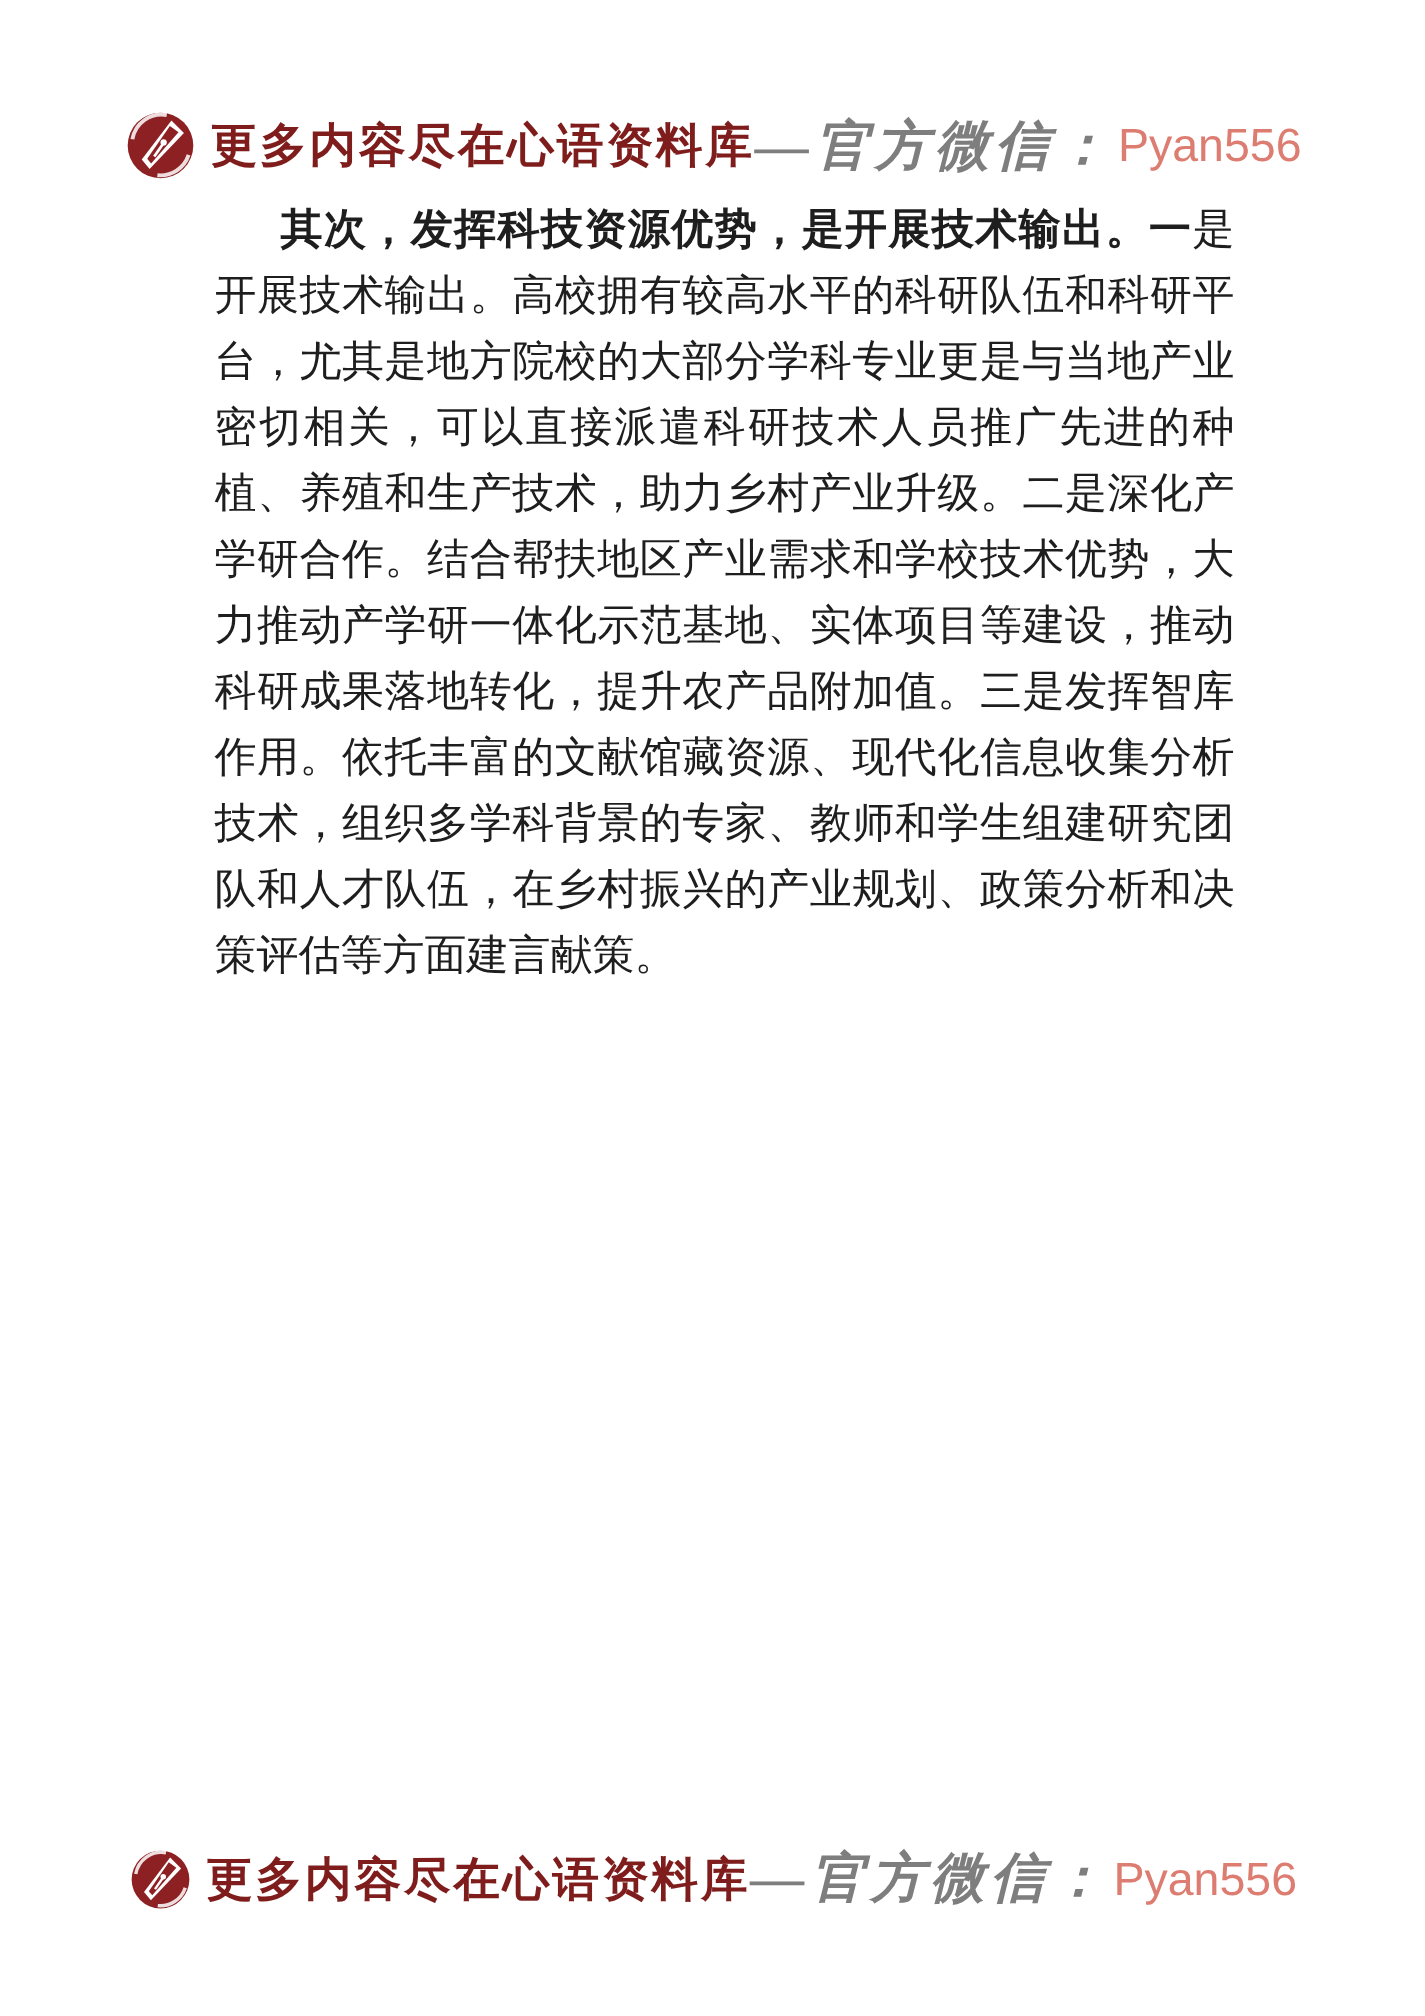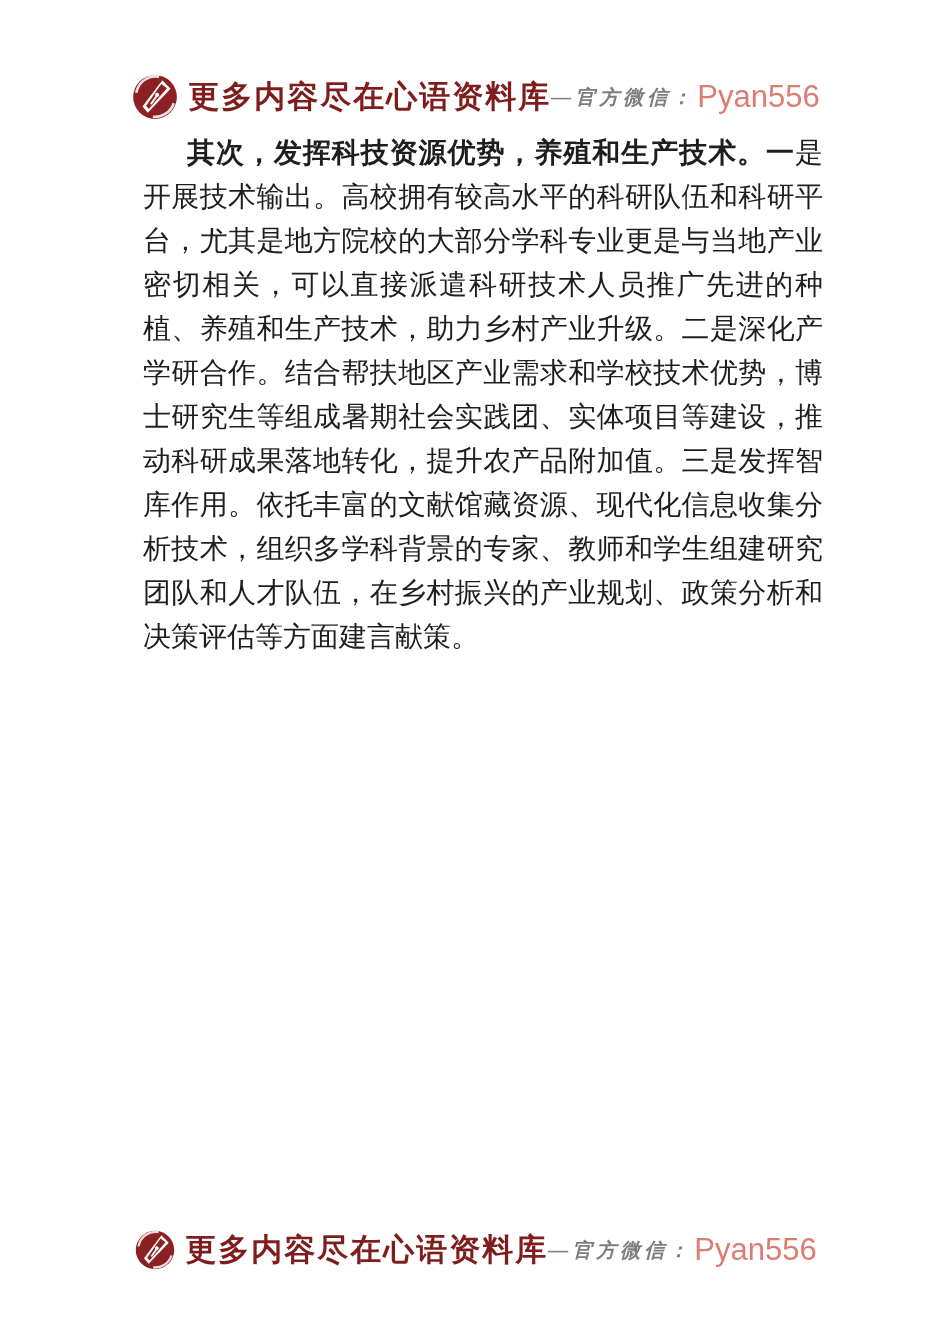--- a/index.html
+++ b/index.html
@@ -25,21 +25,21 @@
   .logo { display: inline-block; margin-right: 8px; }
   .logo svg { display: block; }
   .brand {
     font-size: 31px;
     font-weight: bold;
     color: #7f1d1d;
     letter-spacing: 2px;
     font-family: "Liberation Serif", serif;
   }
   .wm-label {
-    font-size: 20px;
+    font-size: 36px;
     font-weight: bold;
     font-style: italic;
     color: #7e7e7e;
     letter-spacing: 4px;
     font-family: "Liberation Serif", serif;
   }
   .wechat {
     font-size: 31px;
     color: #dd7c70;
     font-family: "Liberation Sans", sans-serif;
@@ -81,21 +81,21 @@
         <line x1="20" y1="31" x2="27" y2="21" stroke="#ffffff" stroke-width="1.8"></line>
         <circle cx="26" cy="22" r="2" fill="#ffffff"></circle>
       </svg>
     </span>
     <span class="brand">更多内容尽在心语资料库</span>
     <span class="wm-label">—官方微信：</span>
     <span class="wechat">Pyan556</span>
   </header>
 
   <main class="body-text">
-    <p class="para indent"><span class="bold-run">其次，发挥科技资源优势，养殖和生产技术。一</span><span>是开展技术输出。高校拥有较高水平的科研队伍和科研平台，尤其是地方院校的大部分学科专业更是与当地产业密切相关，可以直接派遣科研技术人员推广先进的种植、养殖和生产技术，助力乡村产业升级。二是深化产学研合作。结合帮扶地区产业需求和学校技术优势，博士研究生等组成暑期社会实践团、实体项目等建设，推动科研成果落地转化，提升农产品附加值。三是发挥智库作用。依托丰富的文献馆藏资源、现代化信息收集分析技术，组织多学科背景的专家、教师和学生组建研究团队和人才队伍，在乡村振兴的产业规划、政策分析和决策评估等方面建言献策。</span></p>
+    <p class="para indent"><span class="bold-run">其次，发挥科技资源优势，是开展技术输出。一</span><span>是开展技术输出。高校拥有较高水平的科研队伍和科研平台，尤其是地方院校的大部分学科专业更是与当地产业密切相关，可以直接派遣科研技术人员推广先进的种植、养殖和生产技术，助力乡村产业升级。二是深化产学研合作。结合帮扶地区产业需求和学校技术优势，大力推动产学研一体化示范基地、实体项目等建设，推动科研成果落地转化，提升农产品附加值。三是发挥智库作用。依托丰富的文献馆藏资源、现代化信息收集分析技术，组织多学科背景的专家、教师和学生组建研究团队和人才队伍，在乡村振兴的产业规划、政策分析和决策评估等方面建言献策。</span></p>
   </main>
 
   <footer class="watermark watermark-bottom">
     <span class="logo">
       <svg width="44" height="44" viewBox="0 0 48 48" aria-hidden="true">
         <circle cx="24" cy="24" r="21" fill="#8c2022"></circle>
         <path d="M6 20 A 19 19 0 0 1 28 4.5" stroke="#ffffff" stroke-width="2.5" fill="none" opacity="0.85"></path>
         <path d="M42 30 A 19 19 0 0 1 22 43" stroke="#ffffff" stroke-width="2.5" fill="none" opacity="0.85"></path>
         <path d="M31 8 L12 33 L17 39 L39 16 Z" fill="#ffffff"></path>
         <path d="M30 11.5 L15.5 32.5 L18 35.5 L35.5 15.5 Z" fill="#8c2022"></path>

